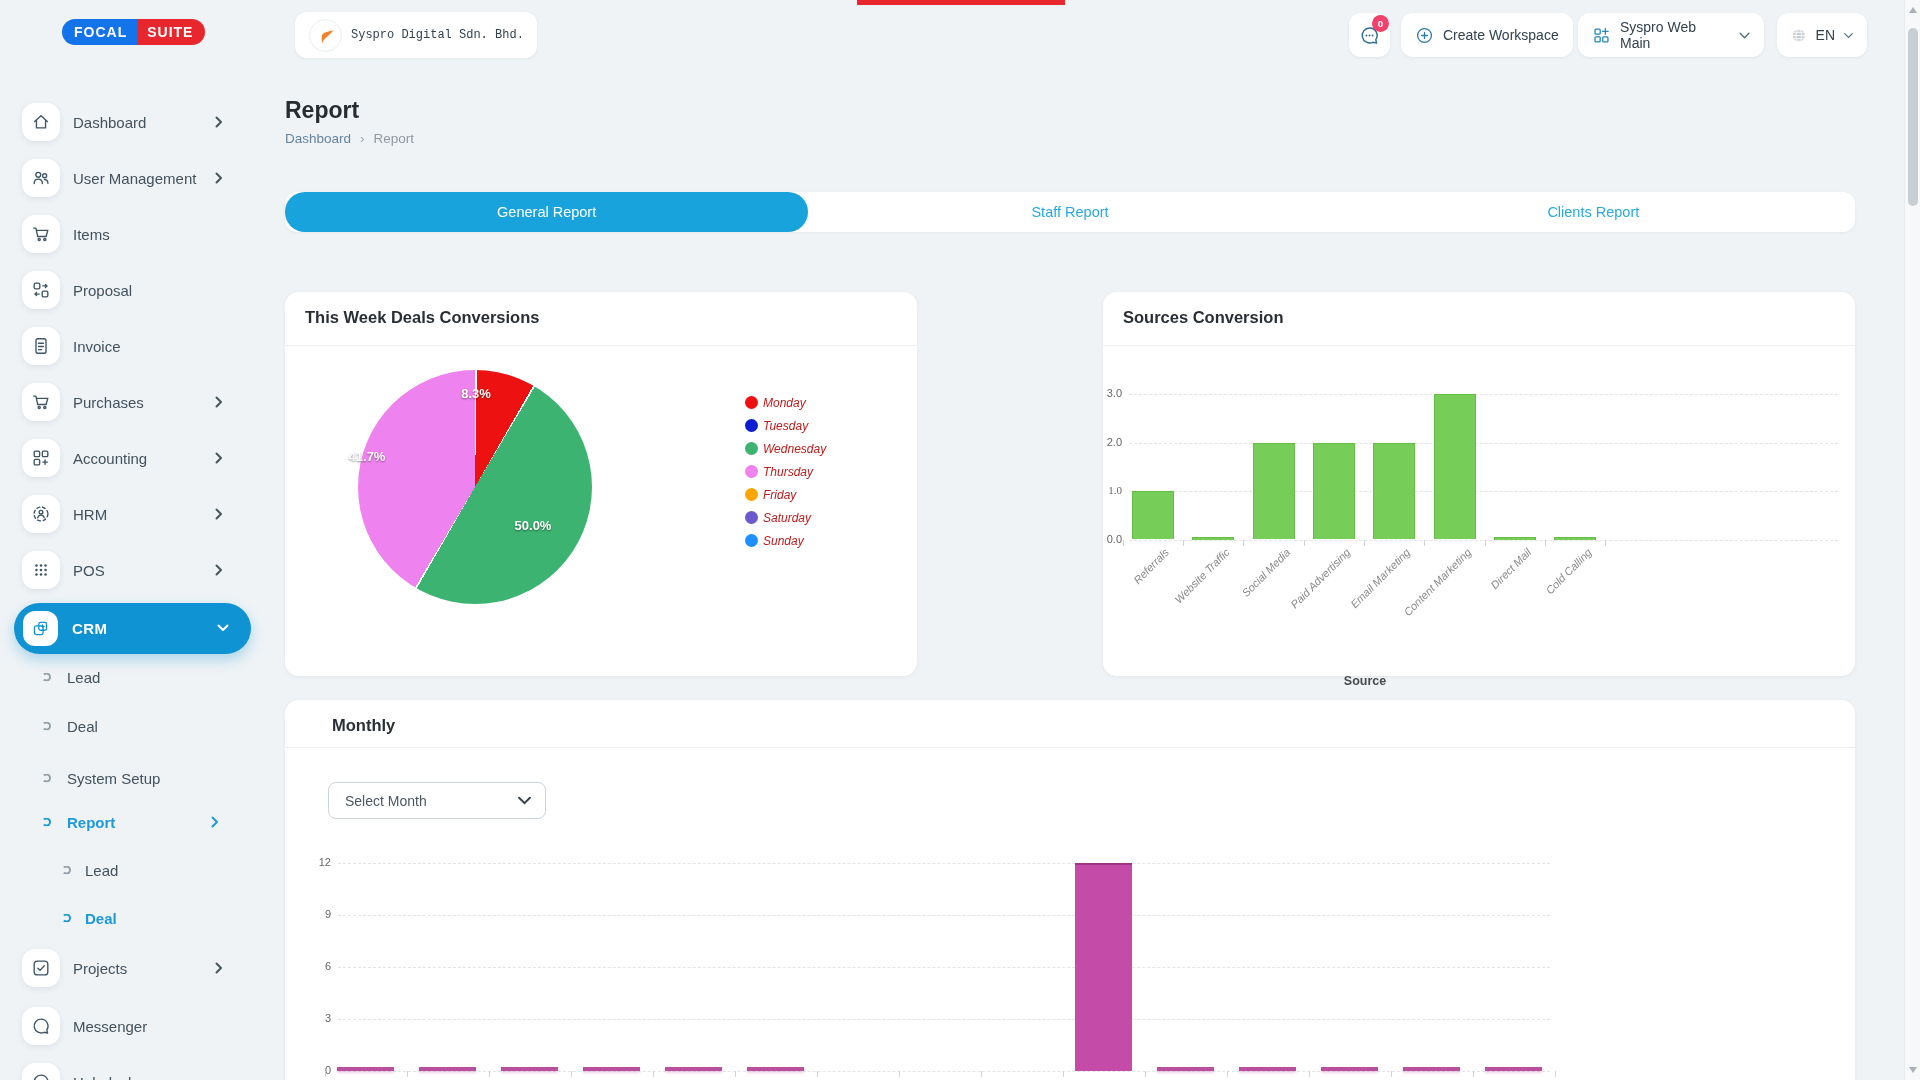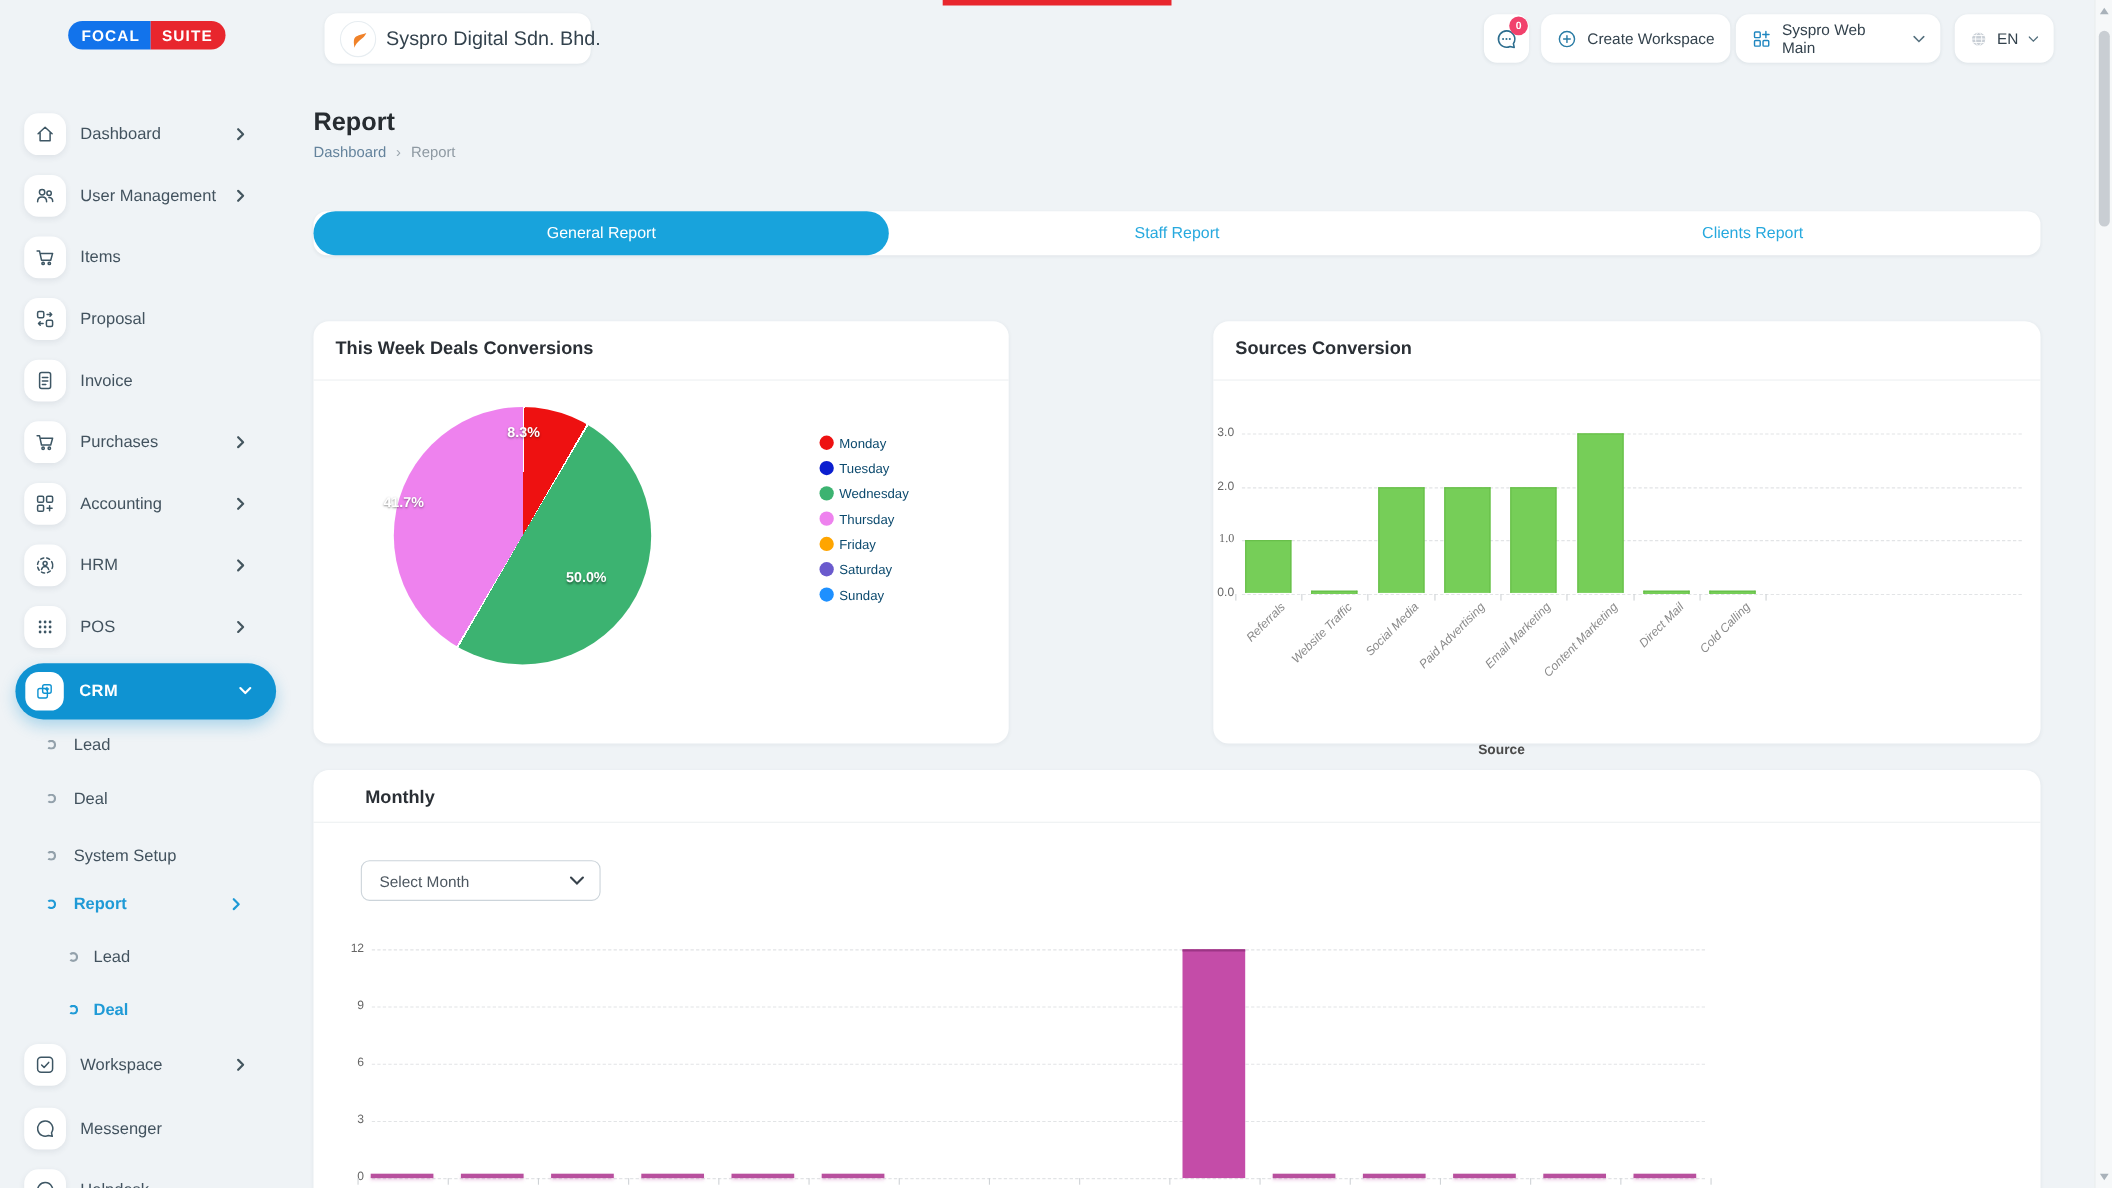--- a/index.html
+++ b/index.html
@@ -16,21 +16,21 @@
   #logo .lg-l { background:#1273eb; padding:5px 10px 5px 12px; border-radius:13px 0 0 13px; }
   #logo .lg-r { background:#e8262d; padding:5px 12px 5px 10px; border-radius:0 13px 13px 0; }
 
   .pill { position:absolute; top:13px; height:44px; background:#fff; border:none; cursor:pointer;
     border-radius:12px; display:flex; align-items:center; gap:9px; padding:0 14px;
     font-family:"Liberation Sans",sans-serif; font-size:14px; color:#33424d;
     box-shadow:0 1px 3px rgba(30,50,70,.07); }
   #company-selector { left:295px; top:12px; height:46px; width:242px; }
   #company-selector .cmark { width:33px; height:33px; border-radius:50%; border:1px solid #e7edf1;
     display:flex; align-items:center; justify-content:center; flex:0 0 33px; }
-  #company-selector .cname { white-space:nowrap; font-size:18px; }
+  #company-selector .cname { white-space:nowrap; font-size:12px;font-family:Liberation Mono, monospace; }
   #chat-btn { left:1349px; width:41px; padding:0; justify-content:center; }
   #chat-badge { position:absolute; left:1372px; top:15px; min-width:17px; height:17px;
     background:#f1416c; color:#fff; font-size:9.5px; font-weight:bold; border-radius:9px;
     display:flex; align-items:center; justify-content:center; z-index:3; padding:0 4px; }
   #create-workspace { left:1401px; }
   #workspace-selector { left:1578px; width:186px; }
   #lang-selector { left:1777px; width:90px; }
 
   
   #scrollbar { position:absolute; right:0; top:0; width:16px; height:1080px;
@@ -88,21 +88,21 @@
   .card-divider { position:absolute; left:0; right:0; top:53px; height:1px; background:#edf0f2; }
   #card-monthly .card-divider { top:47px; }
 
   
   #pie { position:absolute; left:73px; top:78px; width:234px; height:234px; border-radius:50%; }
   .slice-label { position:absolute; transform:translate(-50%,-50%); color:#fff; font-size:13px;
     font-weight:bold; text-shadow:0 1px 2px rgba(0,0,0,.45); white-space:nowrap; }
   #pie-legend { position:absolute; left:460px; top:99px; }
   .leg-row { display:flex; align-items:center; gap:5px; height:23px; cursor:pointer; }
   .leg-dot { width:13px; height:13px; border-radius:50%; flex:0 0 13px; }
-  .leg-txt { font-size:12px; color:#0c4a6e; }
+  .leg-txt { font-size:12px; color:#b91c1c;font-style:italic; }
 
   
   .gridline { position:absolute; height:0; border-top:1px dashed #e2e4e6; }
   .ytick { position:absolute; font-size:11px; color:#666; text-align:right; }
   .vbar { position:absolute; }
   .axis-tick { position:absolute; width:1px; height:6px; background:#cfd3d6; }
   .xcat { position:absolute; font-size:11px; font-style:italic; color:#8a8a8a; white-space:nowrap;
     transform:rotate(-45deg); transform-origin:100% 0; }
   #sources-xlabel { position:absolute; left:162px; top:354px; width:200px; text-align:center;
     font-size:12.5px; font-weight:bold; color:#4a4a4a;margin-top:28px; }
@@ -356,21 +356,21 @@
         <div class="bullet"></div>
         <div class="side-label">Deal</div>
       </div>
       <div class="side-row" style="top: 944px;">
         <div class="icon-box">
           <svg class="ic" width="20" height="20" viewBox="0 0 22 22" fill="none" stroke="currentColor" stroke-width="1.5" stroke-linecap="round" stroke-linejoin="round">
             <rect x="3.5" y="3.5" width="15" height="15" rx="3.5"></rect>
             <polyline points="7.5,11.2 10,13.6 14.6,8.6"></polyline>
           </svg>
         </div>
-        <div class="side-label">Workspace</div>
+        <div class="side-label">Projects</div>
         <div class="side-chev">
           <svg class="ic" width="8" height="12" viewBox="0 0 8 12">
             <polyline points="1.5,1.5 6,6 1.5,10.5" fill="none" stroke="currentColor" stroke-width="2" stroke-linecap="round" stroke-linejoin="round"></polyline>
           </svg>
         </div>
       </div>
       <div class="side-row" style="top: 1002px;">
         <div class="icon-box">
           <svg class="ic" width="20" height="20" viewBox="0 0 22 22" fill="none" stroke="currentColor" stroke-width="1.5" stroke-linecap="round" stroke-linejoin="round">
             <path d="M11 3.4 a7.6 7.6 0 1 0 3.3 14.5 L18.2 18.7 l-.8-3.5 A7.6 7.6 0 0 0 11 3.4 Z"></path>

